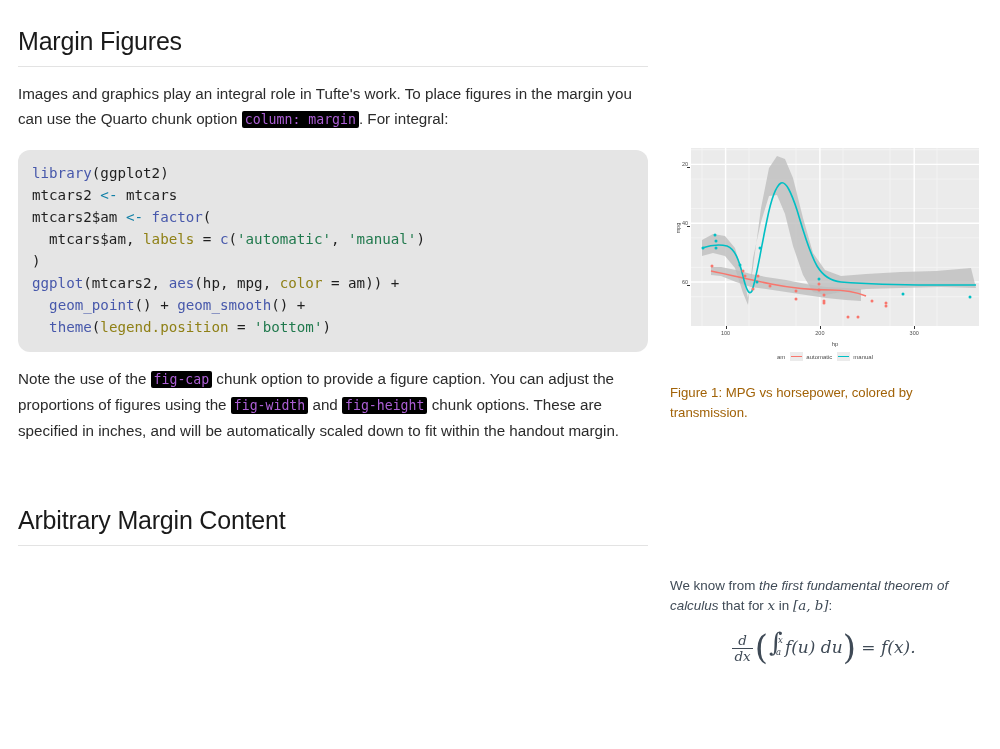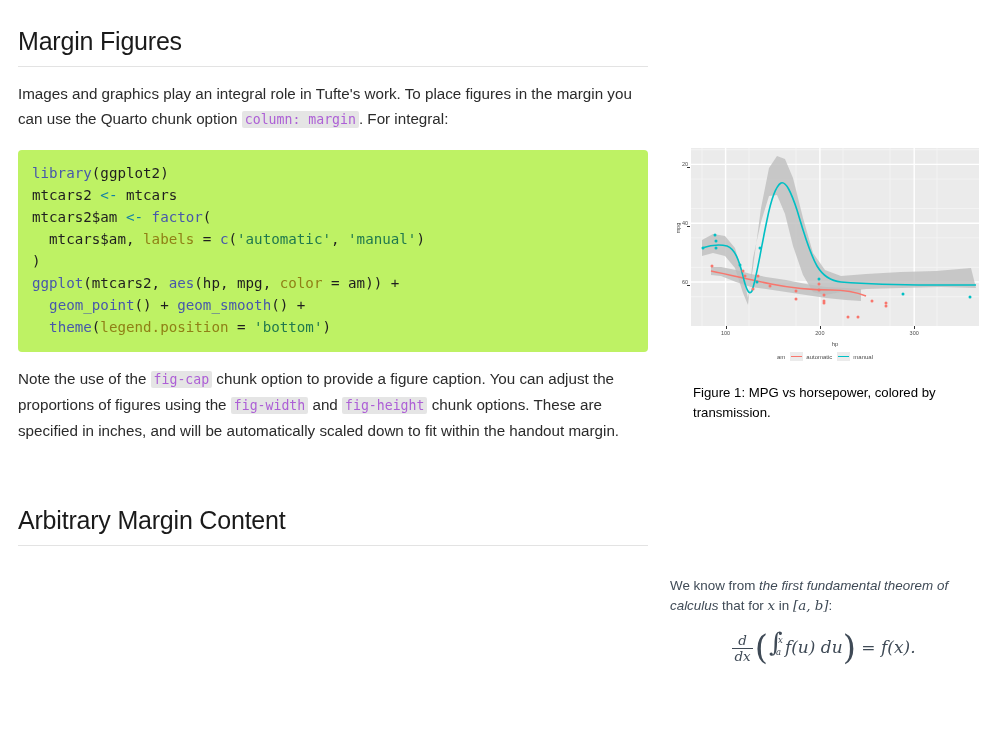--- a/index.html
+++ b/index.html
@@ -61,30 +61,30 @@
     margin: 14px 0 0 0;
     color: #2b2b2b;
   }
 
   strong { font-weight: 400; margin-top: 24px; }
 
   code.inline {
     font-family: "DejaVu Sans Mono", "Liberation Mono", monospace;
     font-size: 13.2px;
     color: #ad5fd6;
-    background: #e5e5e5;
+    background: #000000;
     padding: 1px 3px;
     border-radius: 2px;
     white-space: nowrap;
   }
 
   
   .code-block {
-    background: #bef264;
-    border-radius: 4px;
+    background: #e5e5e5;
+    border-radius: 12px;
     padding: 12px 14px 14px 14px;
     margin: 18px 0 0 0;
     font-family: "DejaVu Sans Mono", "Liberation Mono", monospace;
     font-size: 14.2px;
     line-height: 22px;
     color: #1f1f1f;
     white-space: pre;
   }
   .tok-fn   { color: #4758ab; }
   .tok-op   { color: #0f7fa6; }
@@ -162,24 +162,23 @@
     display: inline-flex;
     align-items: center;
     justify-content: center;
   }
   .gg-key i { display: block; width: 11px; height: 1.6px; }
   .gg-legend-item { display: flex; align-items: center; gap: 3px; }
 
   .fig-caption {
     font-size: 13.2px;
     line-height: 20px;
-    color: #000000;
+    color: #a16207;
     margin-top: 13px;
     width: 270px;
-    margin-left: 23px;
   }
 
   
   .margin-note {
     position: absolute;
     left: 0;
     top: 576px;
     width: 306px;
     font-size: 13.4px;
     line-height: 20px;

